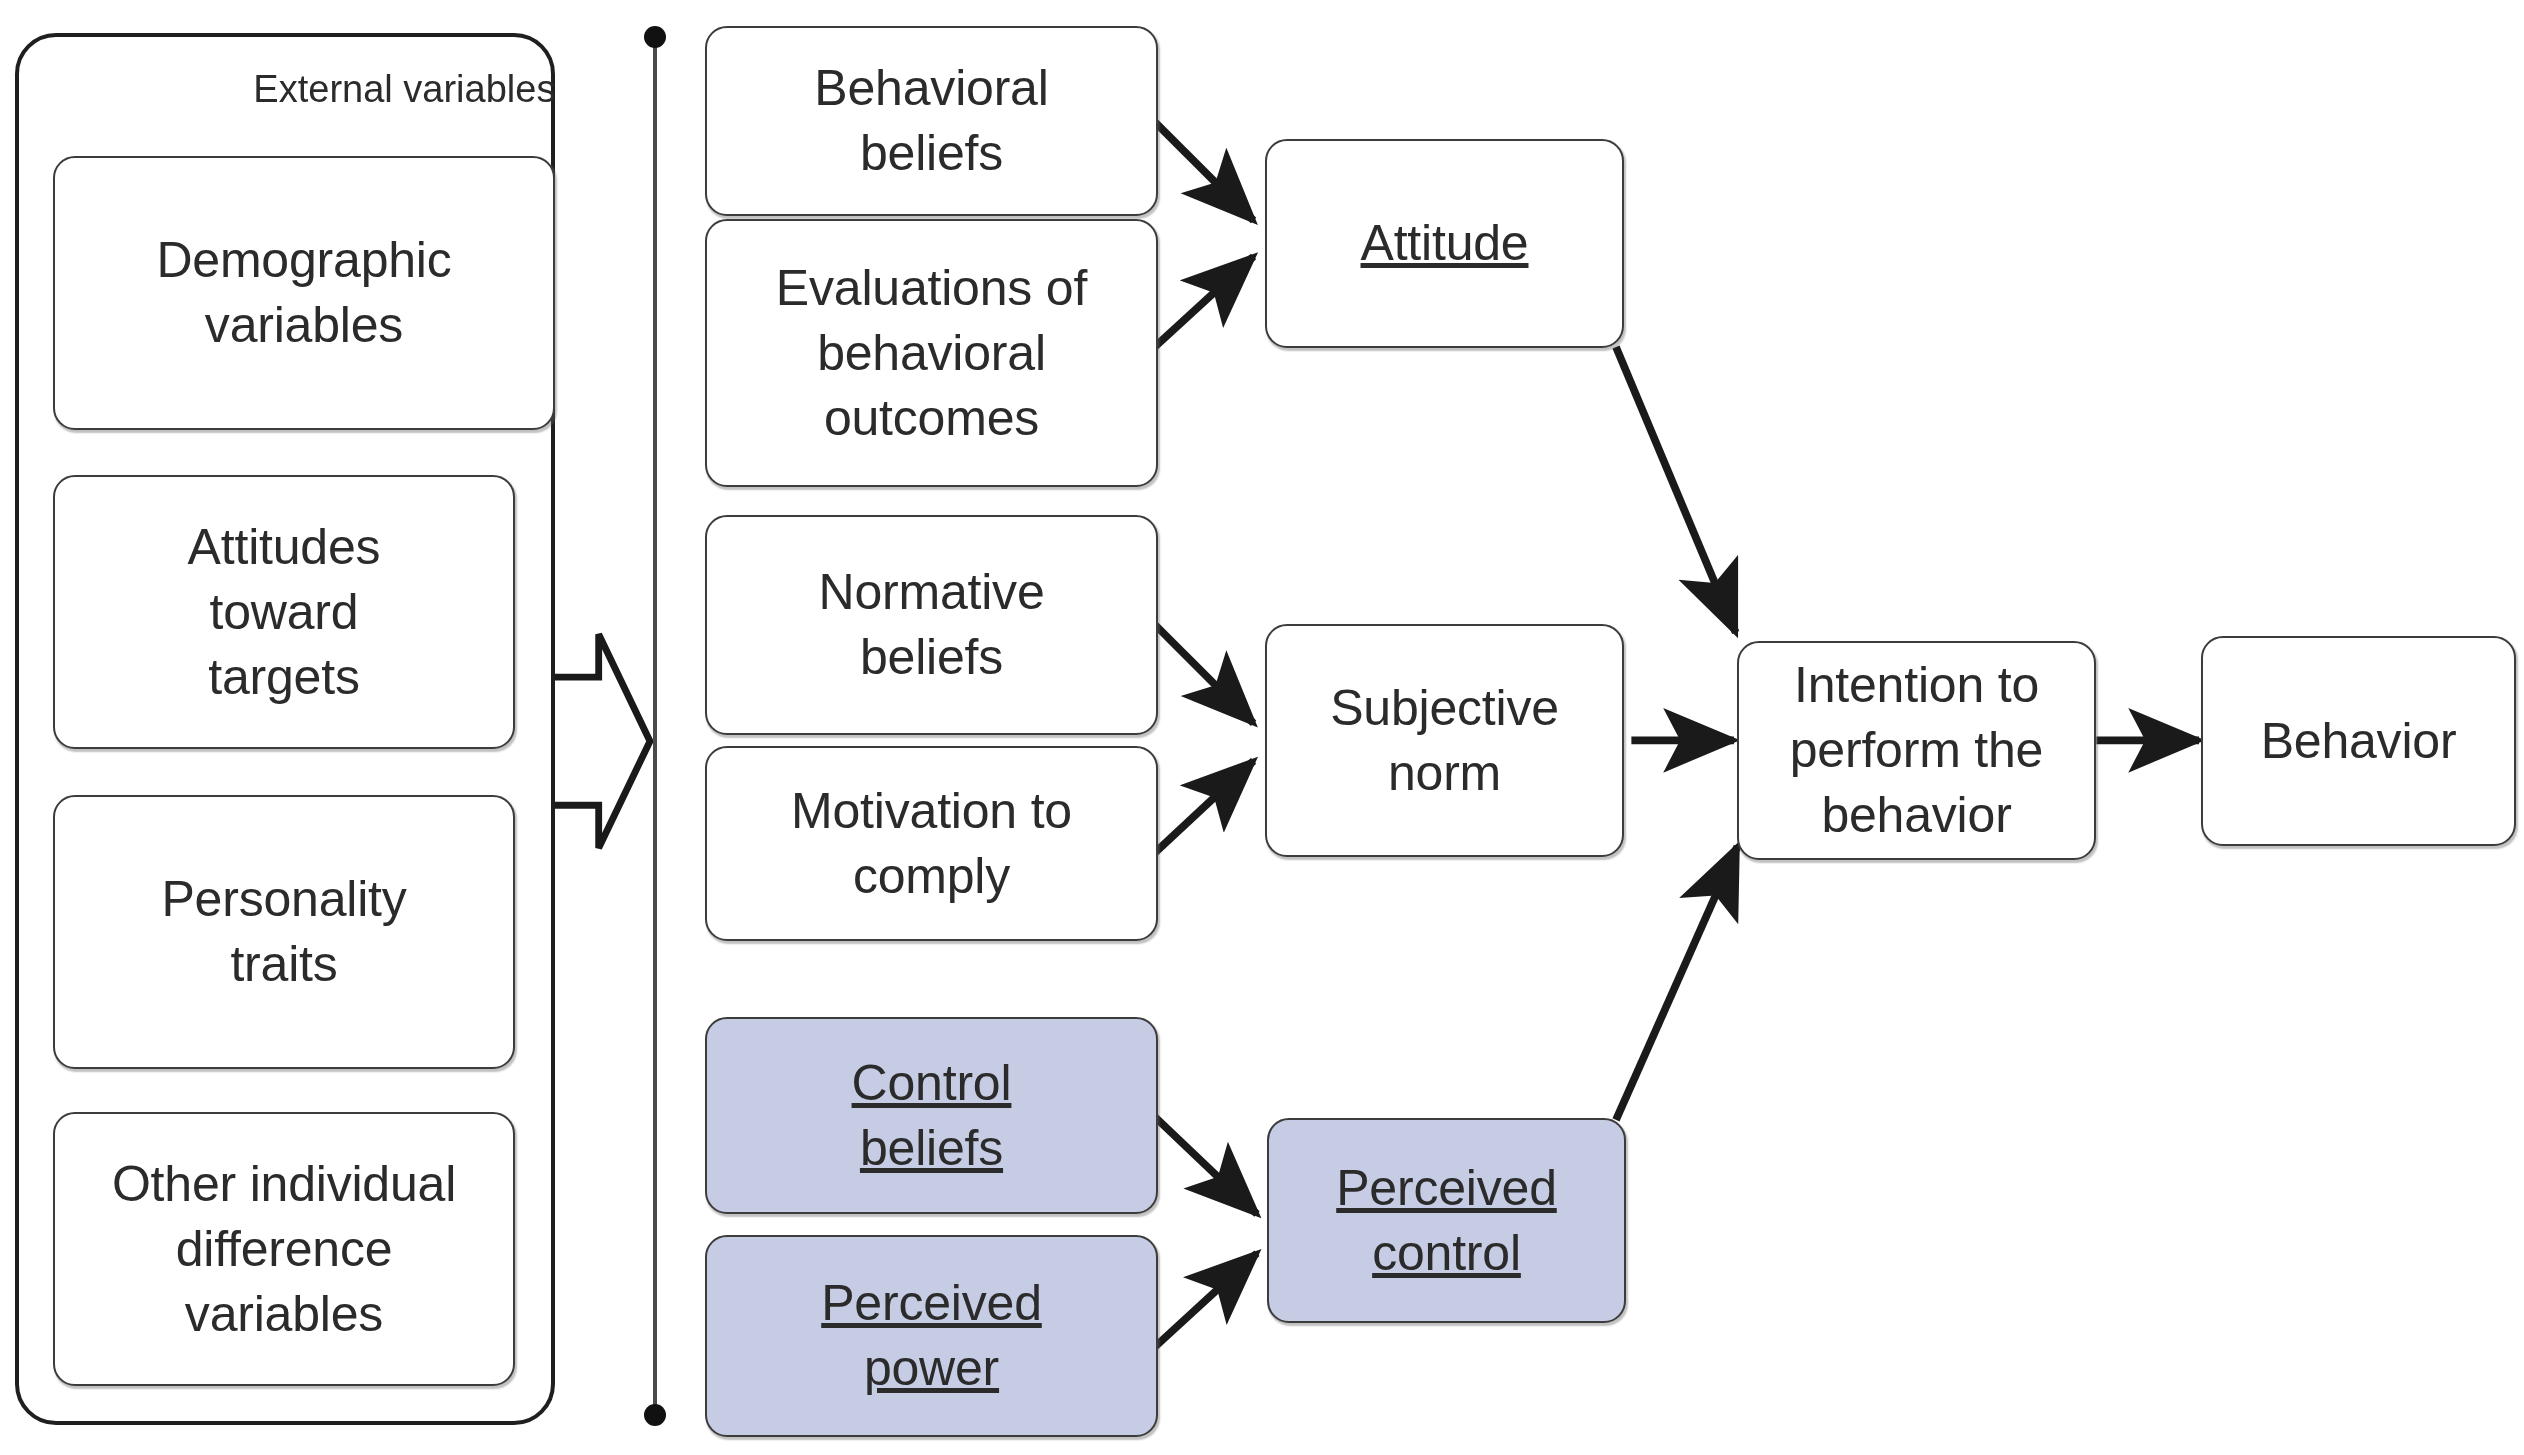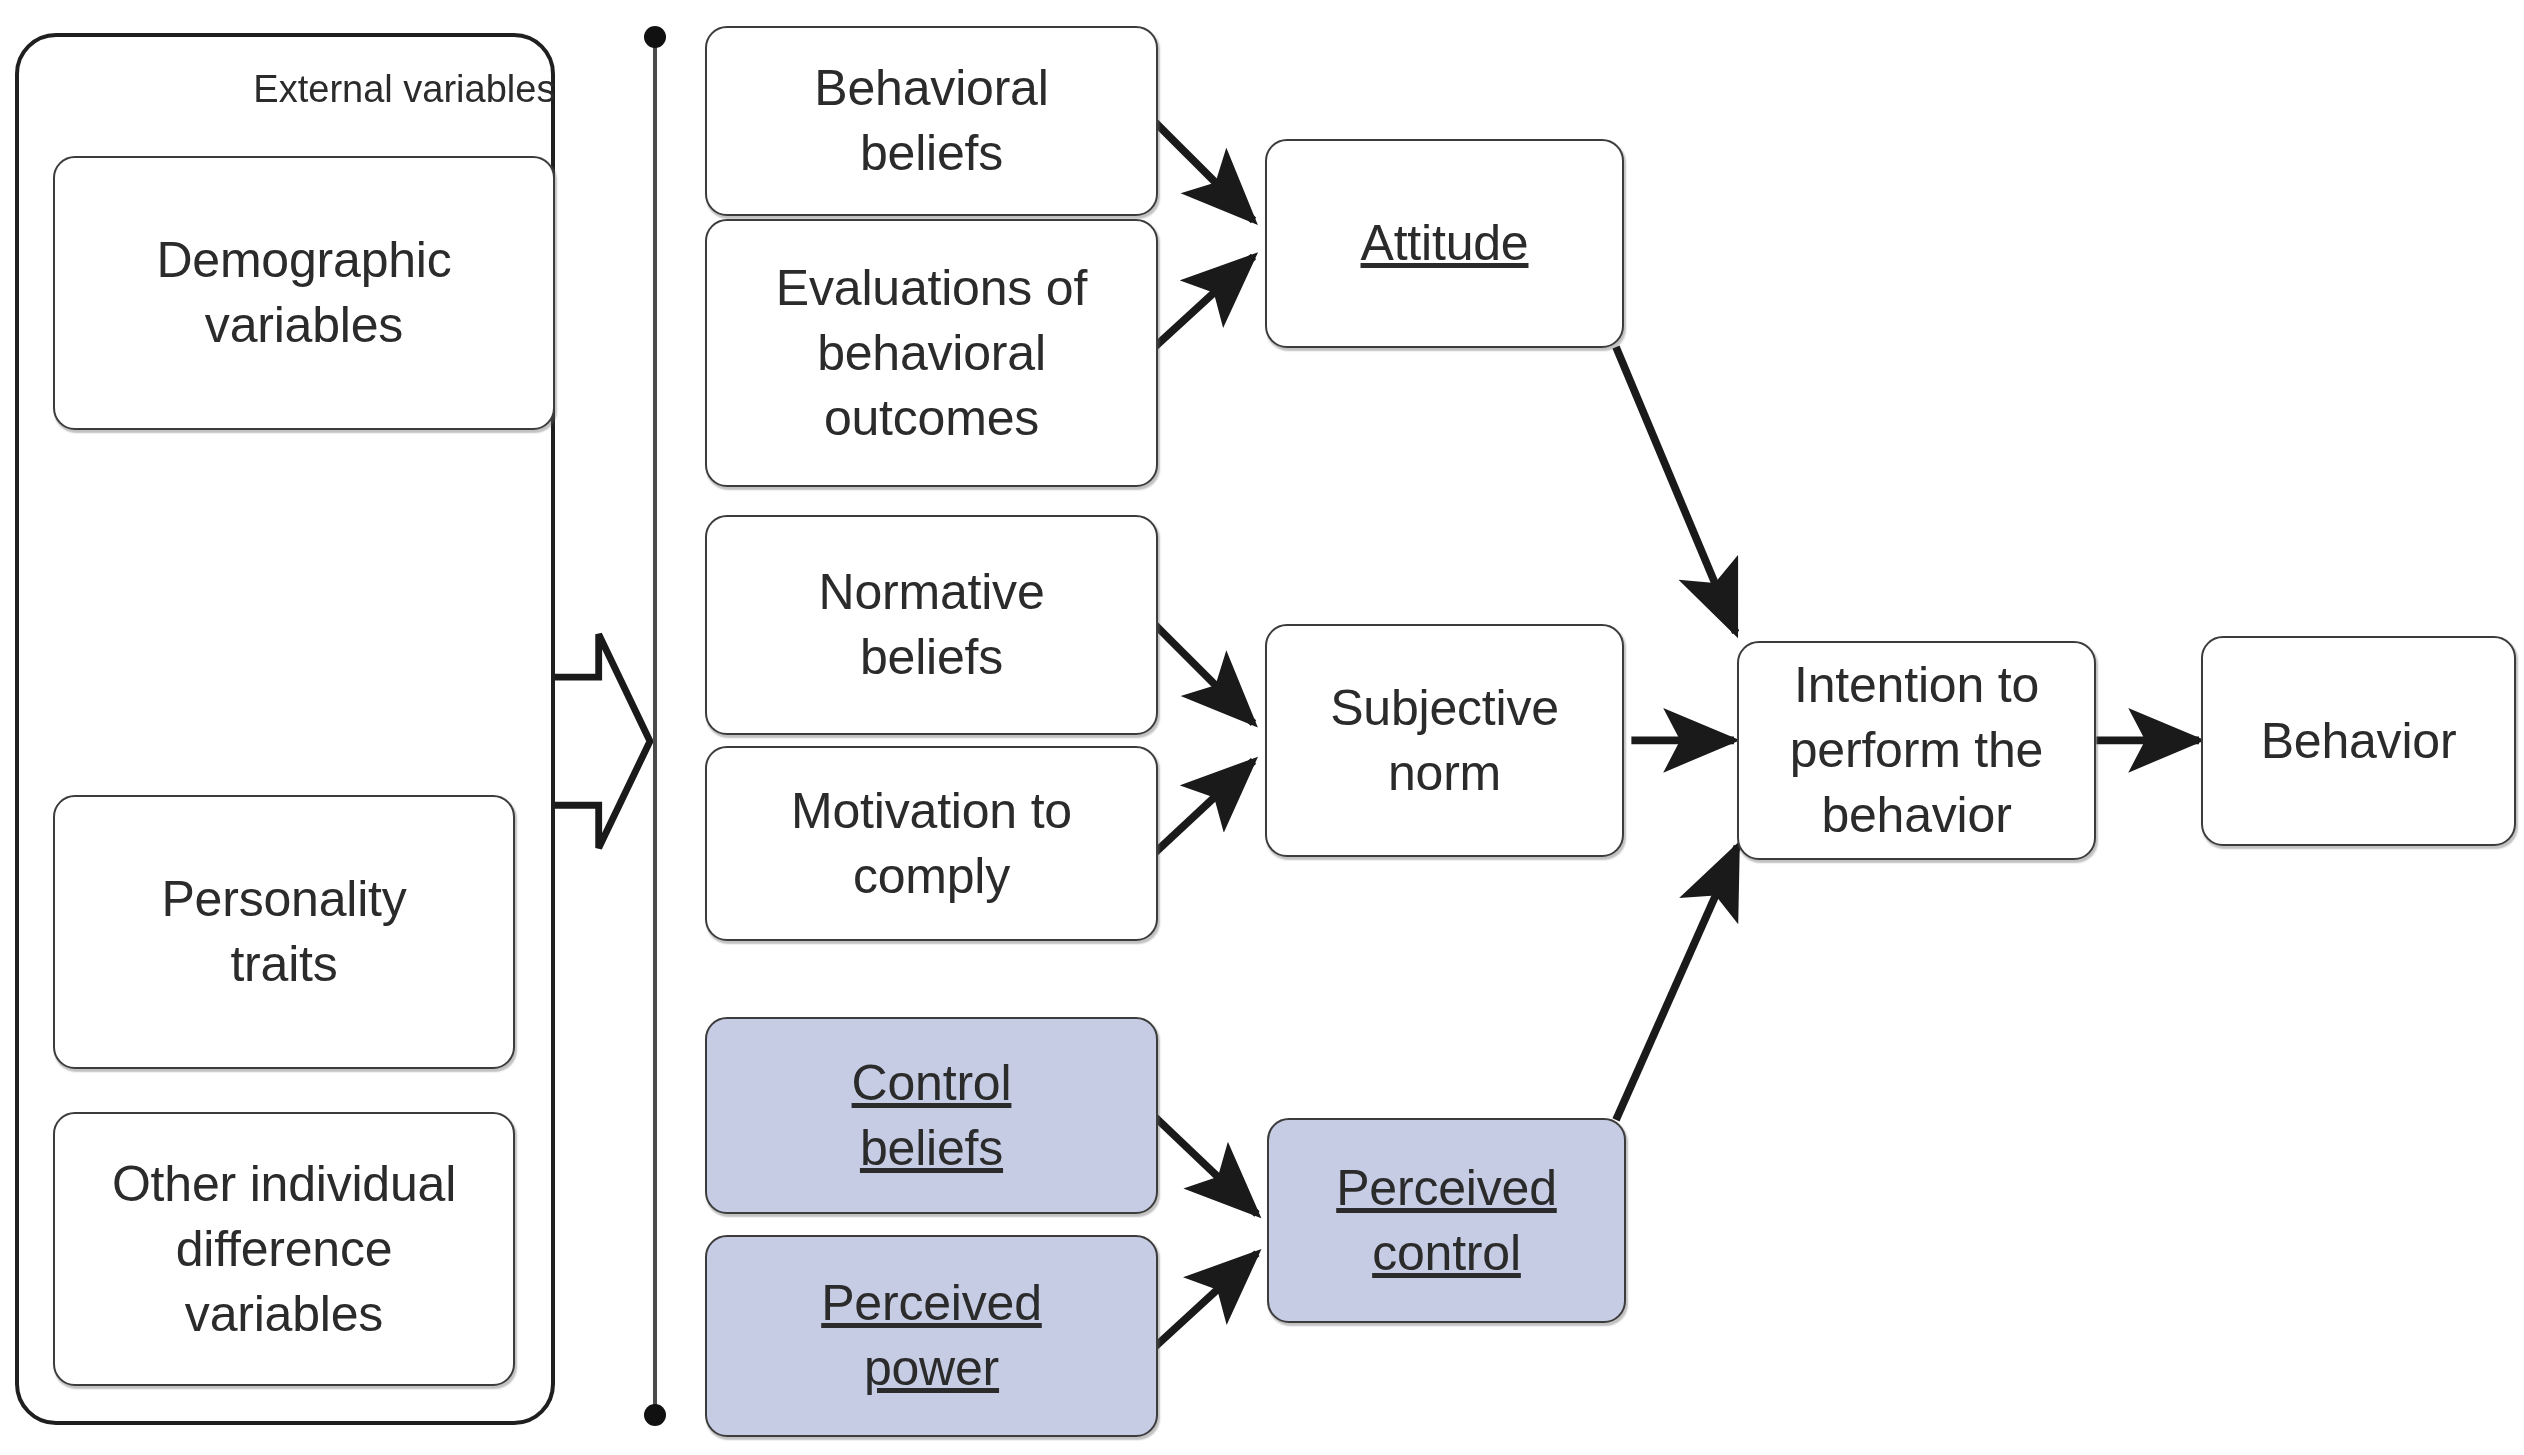--- a/index.html
+++ b/index.html
@@ -116,20 +116,23 @@
     <line x1="2452" y1="866" x2="2572" y2="866" stroke="#1a1a1a" stroke-width="9" marker-end="url(#ah)"></line>
   </svg>
 
   <div class="outer-panel" style="left:15.4px; top:32.5px; width:540px; height:1392px;"></div>
 
   <div class="panel-title" style="left:15.4px; top:68px; width:540px;">External variables</div>
 
   <div class="node" style="left:53px; top:156px; width:502px; height:274px;">Demographic
 variables</div>
 
+  <div class="node" style="left:53px; top:475px; width:462px; height:274px;">Attitudes
+toward
+targets</div>
 
   <div class="node" style="left:53px; top:795px; width:462px; height:274px;">Personality
 traits</div>
 
   <div class="node" style="left:53px; top:1112px; width:462px; height:274px;">Other individual
 difference
 variables</div>
 
   <div class="vline" style="left:653px; top:36px; height:1380px;"></div>
   <div class="dot" style="left:644px; top:26px;"></div>

